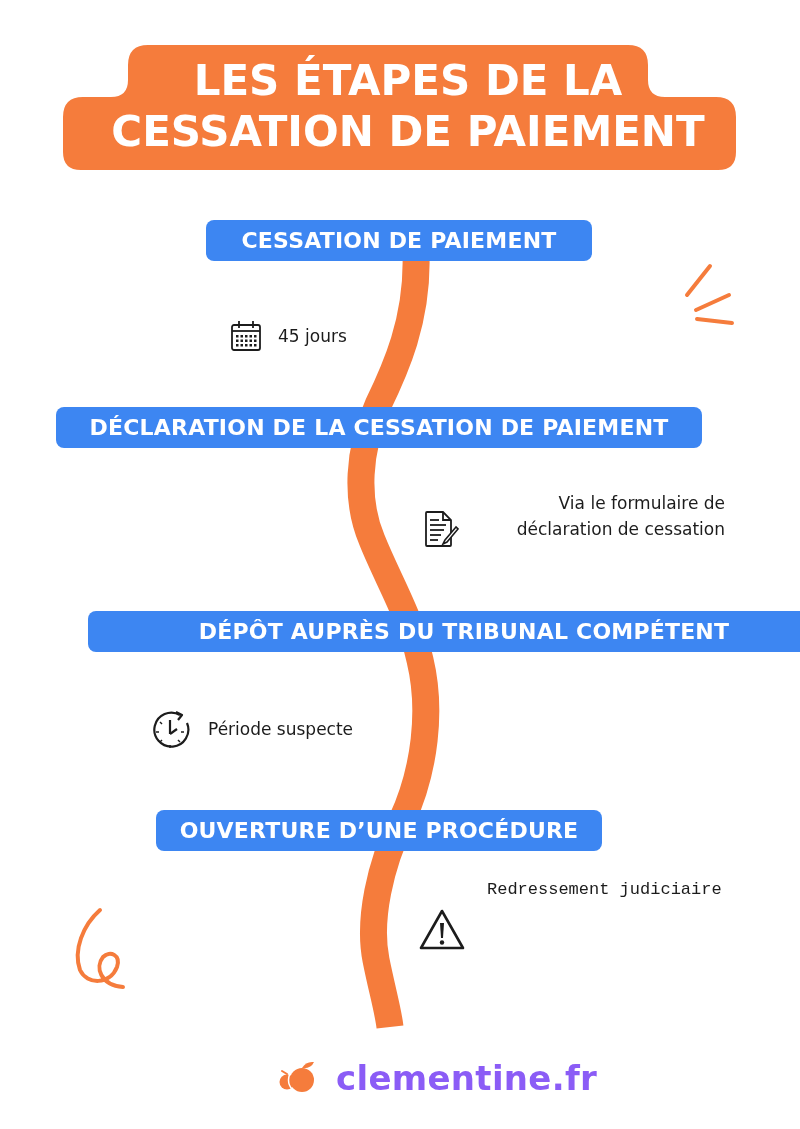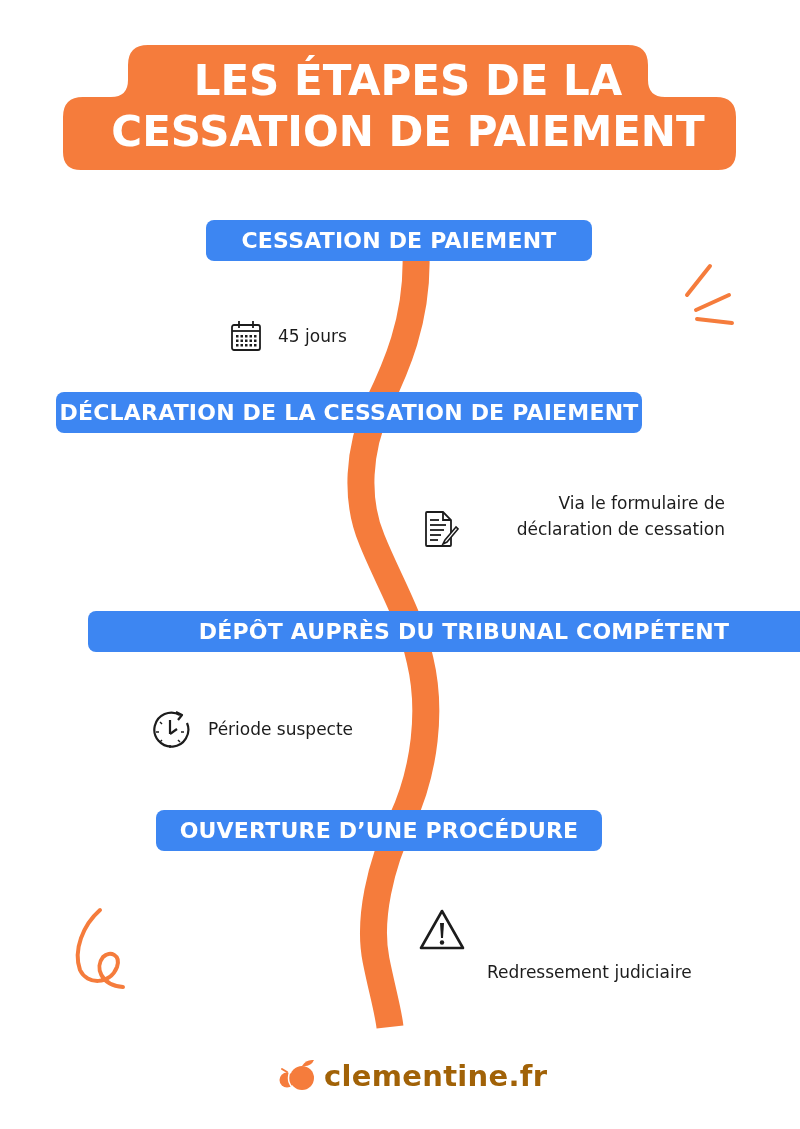--- a/index.html
+++ b/index.html
@@ -9,21 +9,21 @@
   .header-shape { position: absolute; left: 0; top: 0; }
   .title-line { position: absolute; left: 0; width: 800px; text-align: center; color: #ffffff;
                 font-family: "DejaVu Sans", sans-serif; font-weight: bold; font-size: 42px; letter-spacing: 0px; line-height: 48px; margin-left: 8px; }
   .step-box { position: absolute; background: #3d86f2; color: #ffffff; border-radius: 8px;
               font-family: "DejaVu Sans", sans-serif; font-weight: bold; font-size: 22px; letter-spacing: 0.2px;
               display: flex; align-items: center; justify-content: center; box-sizing: border-box; height: 41px; white-space: nowrap; }
   .note { position: absolute; color: #1c1c1c; font-family: "DejaVu Sans", sans-serif; font-size: 17px; line-height: 26px; }
   .note-center { text-align: right; }
   .icon { position: absolute; }
   .brand { position: absolute; left: 278px; top: 1058px; display: flex; align-items: center; }
-  .brand-text { color: #a16207; font-family: "DejaVu Sans", sans-serif; font-weight: bold; font-size: 29px; margin-left: 8px; letter-spacing: 0.3px; }
+  .brand-text { color: #8b5cf6; font-family: "DejaVu Sans", sans-serif; font-weight: bold; font-size: 34px; margin-left: 20px; letter-spacing: 0.3px; }
 </style>
 </head>
 <body>
 
 <svg class="header-shape" width="800" height="200" viewBox="0 0 800 200">
   <path fill="#f57c3c" d="
     M 148 45 L 628 45 Q 648 45 648 65 L 648 80 Q 648 97 665 97 L 716 97 Q 736 97 736 117 L 736 152
     Q 736 170 718 170 L 81 170 Q 63 170 63 152 L 63 117 Q 63 97 83 97 L 111 97 Q 128 97 128 80 L 128 65
     Q 128 45 148 45 Z"></path>
 </svg>
@@ -39,21 +39,21 @@
   <line x1="30" y1="11" x2="7" y2="40" stroke="#f57c3c" stroke-width="4" stroke-linecap="round"></line>
   <line x1="49" y1="40" x2="16" y2="55" stroke="#f57c3c" stroke-width="4" stroke-linecap="round"></line>
   <line x1="17" y1="64" x2="52" y2="68" stroke="#f57c3c" stroke-width="4" stroke-linecap="round"></line>
 </svg>
 
 <svg class="abs" style="left:55px;top:895px;" width="90" height="105">
   <path d="M 45 15 C 28 30 18 55 25 75 C 32 90 55 90 62 72 C 66 60 55 55 48 62 C 40 72 45 90 68 92" fill="none" stroke="#f57c3c" stroke-width="4" stroke-linecap="round"></path>
 </svg>
 
 <div class="step-box" style="left:206px;top:220px;width:386px;">CESSATION DE PAIEMENT</div>
-<div class="step-box" style="left:56px;top:392px;width:586px;text-align:right;">DÉCLARATION DE LA CESSATION DE PAIEMENT</div>
+<div class="step-box" style="left:56px;top:407px;width:646px;text-align:right;">DÉCLARATION DE LA CESSATION DE PAIEMENT</div>
 <div class="step-box" style="left:88px;top:611px;width:752px;">DÉPÔT AUPRÈS DU TRIBUNAL COMPÉTENT</div>
 <div class="step-box" style="left:156px;top:810px;width:446px;">OUVERTURE D’UNE PROCÉDURE</div>
 
 <svg class="icon" style="left:230px;top:320px;" width="32" height="32" viewBox="0 0 32 32">
   <rect x="2" y="5" width="28" height="25" rx="2" fill="none" stroke="#1c1c1c" stroke-width="1.8"></rect>
   <line x1="2" y1="11" x2="30" y2="11" stroke="#1c1c1c" stroke-width="1.8"></line>
   <line x1="9" y1="1" x2="9" y2="8" stroke="#1c1c1c" stroke-width="1.8"></line>
   <line x1="23" y1="1" x2="23" y2="8" stroke="#1c1c1c" stroke-width="1.8"></line>
   <g fill="#1c1c1c">
     <rect x="6" y="15" width="2.5" height="2.5"></rect>
@@ -104,21 +104,21 @@
       <line x1="30" y1="32" x2="28" y2="30"></line>
   </g>
 </svg>
 <div class="note" style="left:208px;top:716px;">Période suspecte</div>
 
 <svg class="icon" style="left:418px;top:908px;" width="48" height="44" viewBox="0 0 48 44">
   <path d="M 24 3 L 45 40 L 3 40 Z" fill="none" stroke="#1c1c1c" stroke-width="2.6" stroke-linejoin="round"></path>
   <path d="M 22 15 L 26 15 L 25 30 L 23 30 Z" fill="#1c1c1c"></path>
   <circle cx="24" cy="34.5" r="2.2" fill="#1c1c1c"></circle>
 </svg>
-<div class="note" style="left:487px;top:959px;">
+<div class="note" style="left:487px;top:877px;font-family:Liberation Mono, monospace;">
   <div>Redressement judiciaire</div>
 </div>
 
 <div class="brand">
   <svg width="38" height="36" viewBox="0 0 38 36">
     <circle cx="9" cy="22" r="7.5" fill="#f57c3c"></circle>
     <circle cx="24" cy="20" r="12" fill="#f57c3c"></circle>
     <circle cx="24" cy="20" r="13.5" fill="none" stroke="#ffffff" stroke-width="1.5"></circle>
     <path d="M 24 8 Q 28 1 36 2 Q 33 9 24 8 Z" fill="#f57c3c"></path>
     <path d="M 4 11 L 9 14" stroke="#f57c3c" stroke-width="2" stroke-linecap="round"></path>

